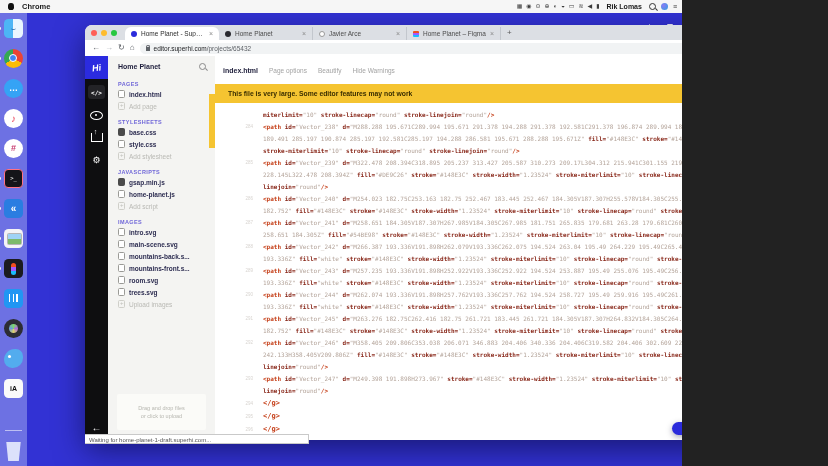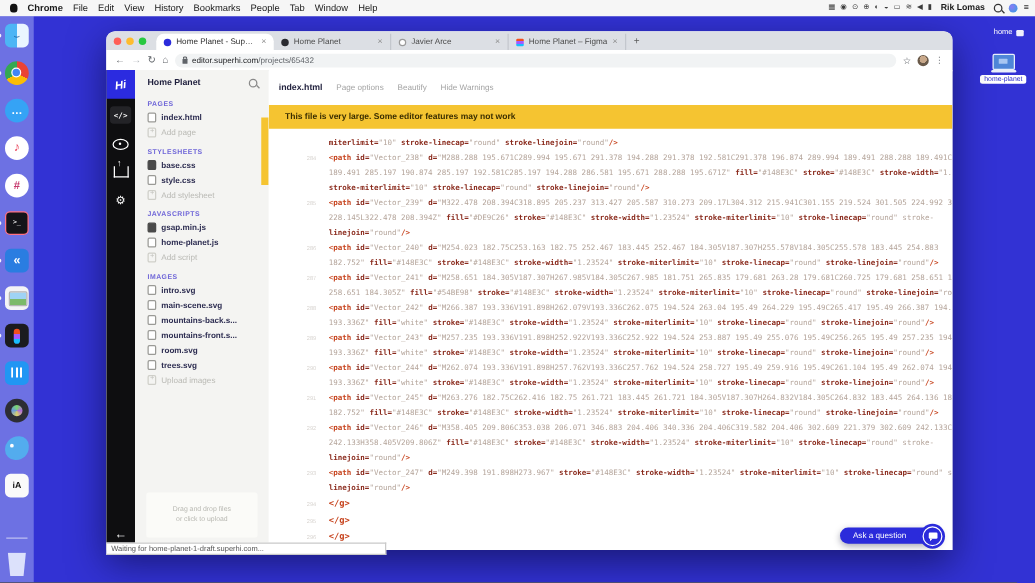--- a/index.html
+++ b/index.html
@@ -1,16 +1,16 @@
 <!DOCTYPE html>
 <html><head>
 <meta charset="utf-8">
 <style>
   html,body{margin:0;padding:0;background:#222;}
-  .screen{position:relative;width:828px;height:466px;overflow:hidden;background:#3232d4;
+  .screen{position:relative;width:682px;height:466px;overflow:hidden;background:#3232d4;
     font-family:"Liberation Sans",sans-serif;text-decoration:underline;-webkit-font-smoothing:antialiased;}
 
   
   .menubar{position:absolute;top:0;left:0;right:0;height:13px;background:#f6f6f6;
     display:flex;align-items:center;gap:8px;padding:0 8px;font-size:7.5px;color:#1a1a1a;z-index:50;}
   .apple{width:6px;height:7px;background:#111;border-radius:45% 45% 40% 40%;flex:none;}
   .mb-app{font-weight:bold;}
   .mb-item{white-space:nowrap;}
   .mb-right{position:absolute;right:5px;top:0;height:13px;display:flex;align-items:center;gap:5px;}
   .mb-ic{font-size:6px;color:#3c3c3c;line-height:13px;}
@@ -151,31 +151,20 @@
     border-left:none;font-size:6px;color:#555;line-height:10px;padding:0 4px;box-sizing:border-box;z-index:20;white-space:nowrap;overflow:hidden;}
 </style>
 </head>
 <body>
 
 <div class="screen">
 
   <div class="menubar">
     <span class="apple"></span>
     <span class="mb-app">Chrome</span>
-    <span id="menu-items" style="display:flex;gap:8px;">
-        <span class="mb-item">File</span>
-        <span class="mb-item">Edit</span>
-        <span class="mb-item">View</span>
-        <span class="mb-item">History</span>
-        <span class="mb-item">Bookmarks</span>
-        <span class="mb-item">People</span>
-        <span class="mb-item">Tab</span>
-        <span class="mb-item">Window</span>
-        <span class="mb-item">Help</span>
-      </span>
     <span class="mb-right">
       <span id="menu-status-icons" style="display:flex;gap:4px;">
           <span class="mb-ic">▦</span>
           <span class="mb-ic">◉</span>
           <span class="mb-ic">⊙</span>
           <span class="mb-ic">⊕</span>
           <span class="mb-ic">◐</span>
           <span class="mb-ic">◒</span>
           <span class="mb-ic">▭</span>
           <span class="mb-ic">≋</span>

